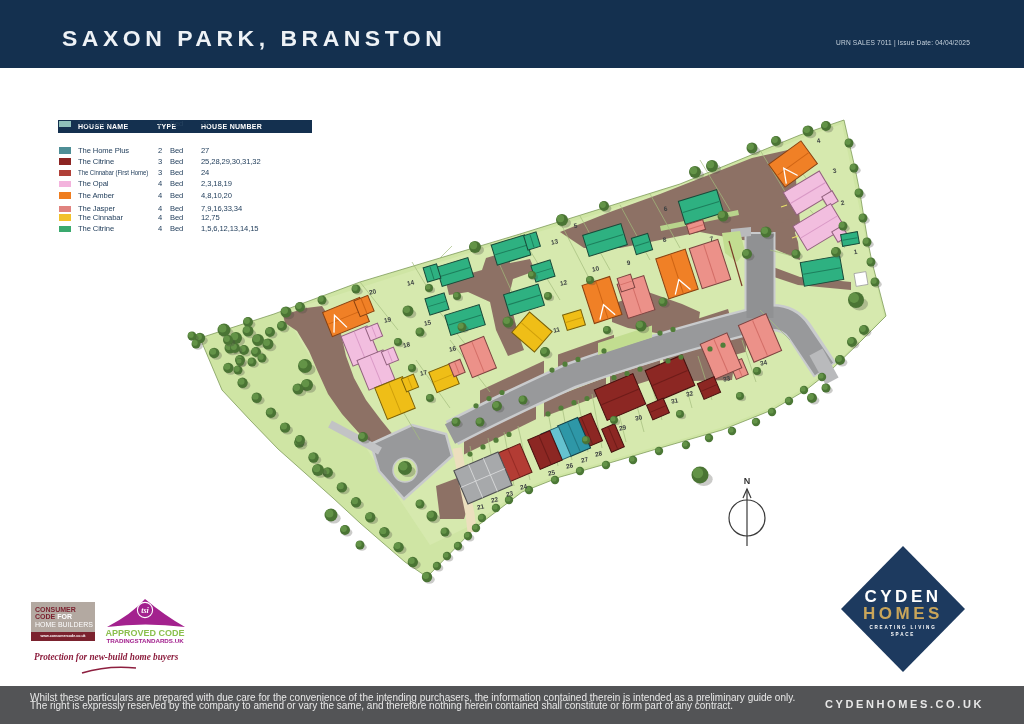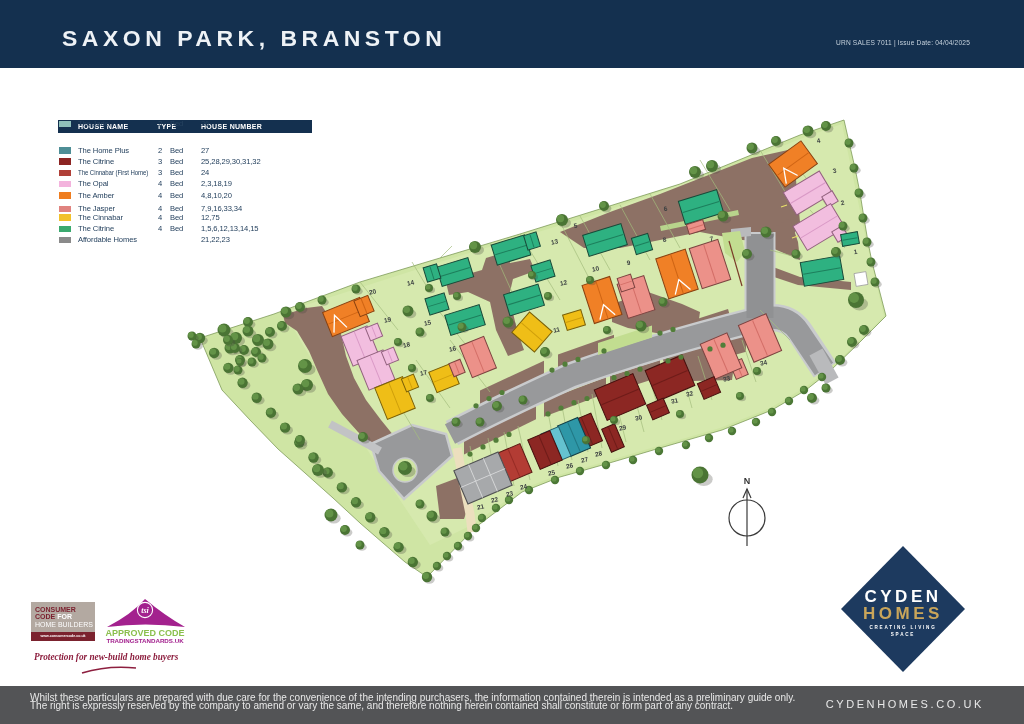--- a/index.html
+++ b/index.html
@@ -17,21 +17,21 @@
 .lrow{position:absolute;left:58px;width:270px;height:11px;font-size:7.6px;
  color:#26425f;letter-spacing:-0.1px}
 .sw{position:absolute;left:0.5px;top:1.5px;width:12px;height:6.5px}
 .ln{position:absolute;left:20px;top:0}
 .lt{position:absolute;left:100px;top:0}
 .lb{position:absolute;left:112px;top:0}
 .lnum{position:absolute;left:143px;top:0}
 
 #ftr{left:0;top:686px;width:1024px;height:38px;background:#535456}
 #ftxt{left:30px;top:8px;color:#e8e8e8;font-size:10px;line-height:8px}
-#furl{right:40px;top:698px;color:#e8e8e8;font-size:11px;font-weight:normal;letter-spacing:2.6px}
+#furl{right:40px;top:698px;color:#e8e8e8;font-size:11px;font-weight:bold;letter-spacing:2.6px}
 
 #cc{left:31px;top:602px;width:64px;height:39px}
 #cctop{left:0;top:0;width:64px;height:30px;background:#b3a9a1}
 #ccbot{left:0;top:30px;width:64px;height:9px;background:#7b222e;color:#fff;
  font-size:3.6px;text-align:center;line-height:9px;font-weight:bold}
 #cctop div{position:absolute;left:4px;font-size:7px;font-weight:bold;line-height:7px}
 
 #tsi{left:104px;top:596px;width:84px;height:50px}
 
 #script{left:34px;top:651px;width:230px;color:#8d1f3f;font-size:10.5px;
@@ -923,27 +923,20 @@
       <span class="lb">Bed</span>
 <span class="lnum">12,75</span>
     </div>
 <div class="lrow" style="top:224.1px">
 <span class="sw" style="background:#3aa96e"></span>
 <span class="ln">The Citrine</span>
 <span class="lt">4</span>
       <span class="lb">Bed</span>
 <span class="lnum">1,5,6,12,13,14,15</span>
     </div>
-<div class="lrow" style="top:235.3px">
-<span class="sw" style="background:#8a8a8a"></span>
-<span class="ln">Affordable Homes</span>
-<span class="lt"></span>
-      <span class="lb"></span>
-<span class="lnum">21,22,23</span>
-    </div>
 
 <div id="cc" class="abs">
 <div id="cctop" class="abs">
         <div style="top:4px;color:#7c2230">CONSUMER</div>
 <div style="top:11px;color:#7c2230">CODE <span style="color:#fff">FOR</span></div>
 <div style="top:19px;color:#fdfdfd;font-weight:normal">HOME BUILDERS</div>
       </div>
 <div id="ccbot" class="abs">www.consumercode.co.uk</div>
 </div>
 

